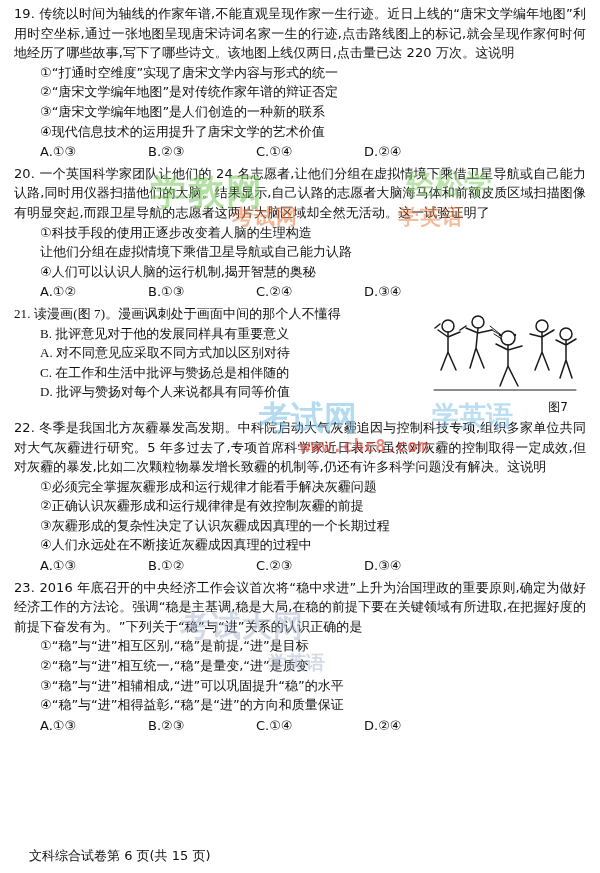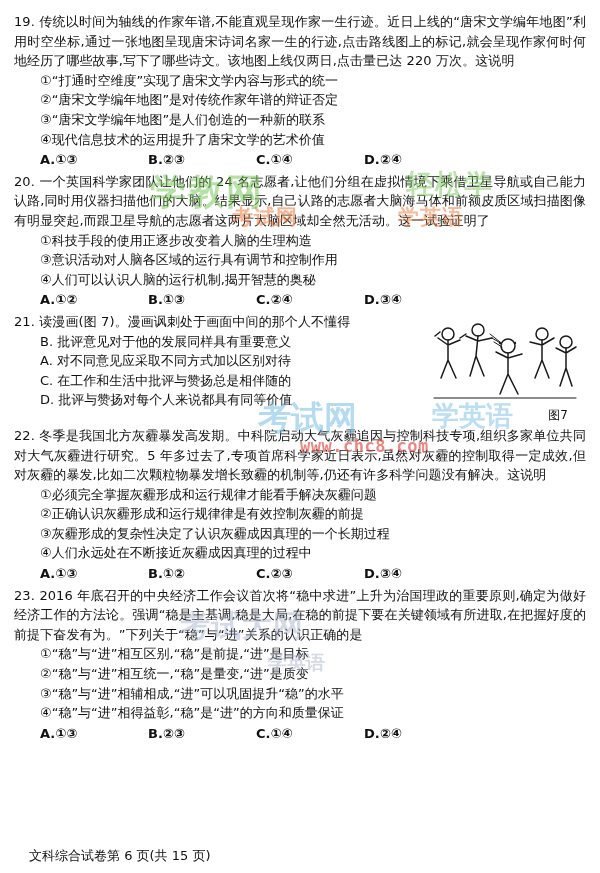--- a/index.html
+++ b/index.html
@@ -12,21 +12,21 @@
     background: #ffffff;
     font-family: "DejaVu Sans", "Liberation Sans", sans-serif;
     color: #111111;
     position: relative;
     overflow: hidden;
   }
   .page {
     position: relative;
     width: 600px;
     height: 873px;
-    padding: 12px 14px 0 14px;
+    padding: 4px 14px 0 14px;
     box-sizing: border-box;
   }
   .q {
     position: relative;
     margin-bottom: 2px;
   }
   .stem {
     font-size: 13.0px;
     line-height: 19.6px;
     text-align: justify;
@@ -39,21 +39,20 @@
     padding-left: 26px;
     text-align: justify;
     text-justify: inter-ideograph;
   }
   .choices {
     display: flex;
     font-size: 13.0px;
     line-height: 19.6px;
     padding-left: 26px;
     margin-top: 1px;
-    font-weight: bold;
   }
   .choices span {
     width: 108px;
     display: inline-block;
   }
   .choices span:last-child { width: auto; }
 
   
   .wm {
     position: absolute;
@@ -124,20 +123,21 @@
     height: 110px;
   }
   .cartoon .cap {
     position: absolute;
     bottom: -2px;
     right: 12px;
     font-size: 12px;
   }
   .q21-body {
     padding-right: 156px;
+    font-family: Liberation Serif, serif;
   }
   .footer {
     position: absolute;
     bottom: 8px;
     left: 0;
     width: 600px;
     text-align: left;
     font-size: 13px;
     margin-left: 29px;
   }
@@ -163,21 +163,21 @@
       <span>D.②④</span>
     </div>
   </div>
 
   <div class="q">
     <div class="stem">
       <span>20.</span>
       <span>一个英国科学家团队让他们的 24 名志愿者,让他们分组在虚拟情境下乘借卫星导航或自己能力认路,同时用仪器扫描他们的大脑。结果显示,自己认路的志愿者大脑海马体和前额皮质区域扫描图像有明显突起,而跟卫星导航的志愿者这两片大脑区域却全然无活动。这一试验证明了</span>
     </div>
     <div class="opt">①科技手段的使用正逐步改变着人脑的生理构造</div>
-    <div class="opt">③意识活动对人脑各区域的运行具有调节和控制作用</div>
+    <div class="opt">让他们分组在虚拟情境下乘借卫星导航或自己能力认路</div>
     <div class="opt">④人们可以认识人脑的运行机制,揭开智慧的奥秘</div>
     <div class="choices">
       <span>A.①②</span>
       <span>B.①③</span>
       <span>C.②④</span>
       <span>D.③④</span>
     </div>
   </div>
 
   <div class="q" style="min-height:112px;">

